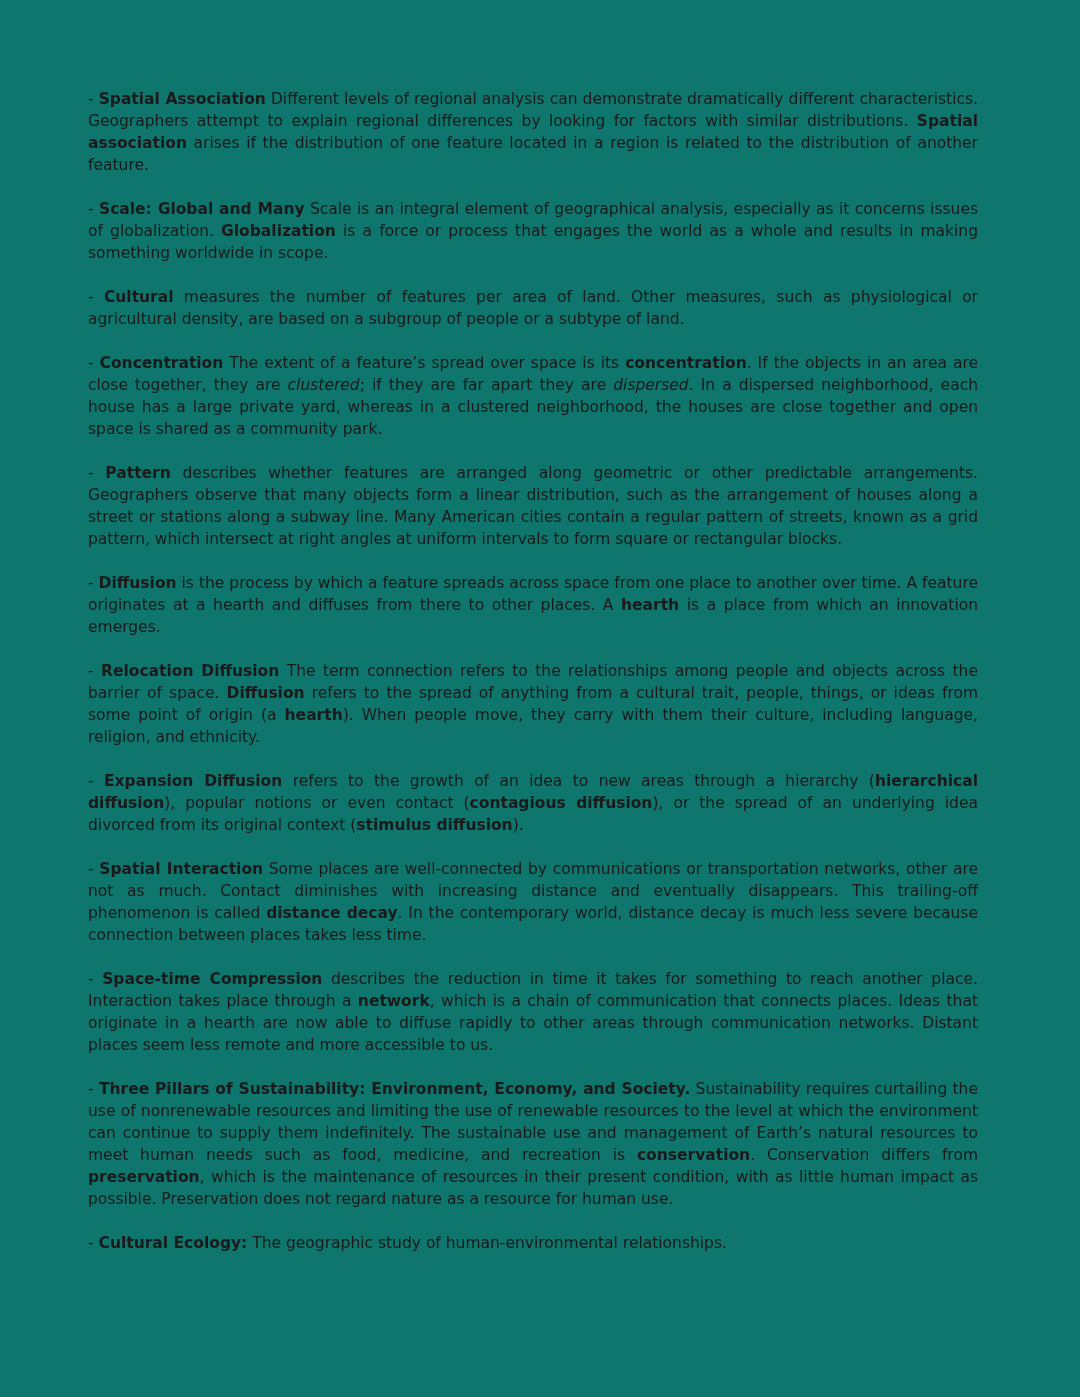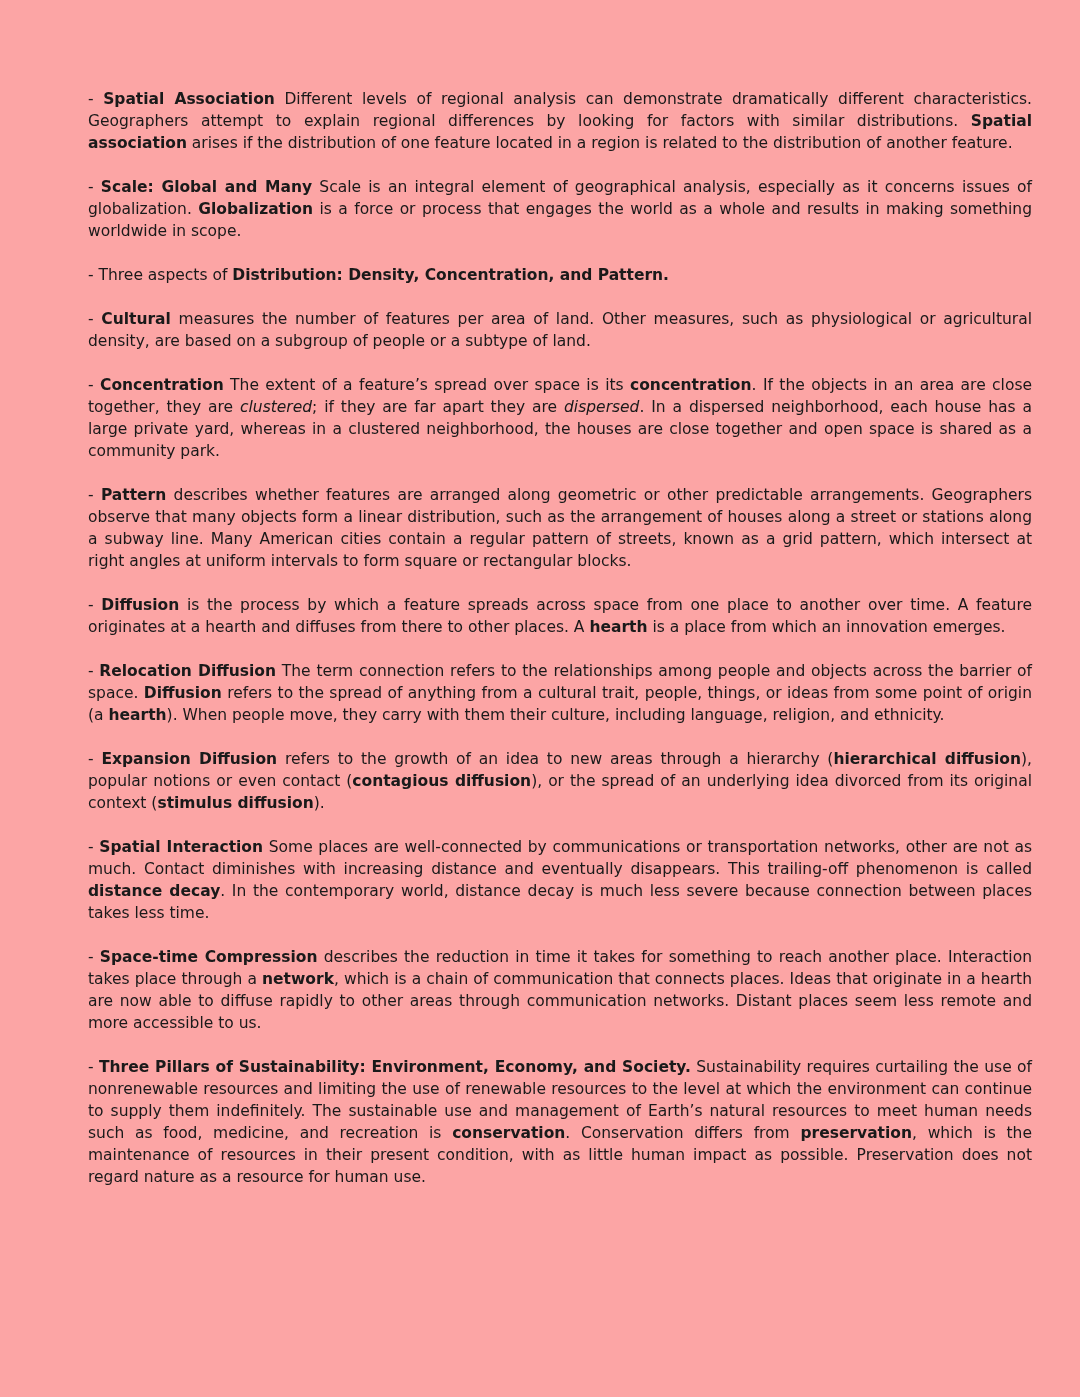--- a/index.html
+++ b/index.html
@@ -3,23 +3,23 @@
 <meta charset="utf-8">
 <style>
   html, body {
     margin: 0;
     padding: 0;
     background: #ffffff;
   }
   .page {
     width: 1080px;
     height: 1397px;
-    background: #fca5a5;
+    background: #0f766e;
     box-sizing: border-box;
-    padding: 88px 48px 0 88px;
+    padding: 88px 102px 0 88px;
     overflow: hidden;
   }
   .doc-body {
     font-family: "DejaVu Sans", sans-serif;
     font-size: 15.5px;
     line-height: 22px;
     color: #1a1a1a;
     text-align: justify;
   }
   .para {
@@ -28,24 +28,24 @@
   .para span.b { font-weight: bold; }
   .para span.i { font-style: italic; }
 </style>
 </head>
 <body>
 
 <div class="page">
   <div class="doc-body">
       <p class="para"><span>- </span><span class="b">Spatial Association</span><span> Different levels of regional analysis can demonstrate dramatically different characteristics. Geographers attempt to explain regional differences by looking for factors with similar distributions. </span><span class="b">Spatial association</span><span> arises if the distribution of one feature located in a region is related to the distribution of another feature.</span></p>
       <p class="para"><span>- </span><span class="b">Scale: Global and Many</span><span> Scale is an integral element of geographical analysis, especially as it concerns issues of globalization. </span><span class="b">Globalization</span><span> is a force or process that engages the world as a whole and results in making something worldwide in scope.</span></p>
-      <p class="para"><span>- Three aspects of </span><span class="b">Distribution: Density, Concentration, and Pattern.</span></p>
       <p class="para"><span>- </span><span class="b">Cultural</span><span> measures the number of features per area of land. Other measures, such as physiological or agricultural density, are based on a subgroup of people or a subtype of land.</span></p>
       <p class="para"><span>- </span><span class="b">Concentration</span><span> The extent of a feature’s spread over space is its </span><span class="b">concentration</span><span>. If the objects in an area are close together, they are </span><span class="i">clustered</span><span>; if they are far apart they are </span><span class="i">dispersed</span><span>. In a dispersed neighborhood, each house has a large private yard, whereas in a clustered neighborhood, the houses are close together and open space is shared as a community park.</span></p>
       <p class="para"><span>- </span><span class="b">Pattern</span><span> describes whether features are arranged along geometric or other predictable arrangements. Geographers observe that many objects form a linear distribution, such as the arrangement of houses along a street or stations along a subway line. Many American cities contain a regular pattern of streets, known as a grid pattern, which intersect at right angles at uniform intervals to form square or rectangular blocks.</span></p>
       <p class="para"><span>- </span><span class="b">Diffusion</span><span> is the process by which a feature spreads across space from one place to another over time. A feature originates at a hearth and diffuses from there to other places. A </span><span class="b">hearth</span><span> is a place from which an innovation emerges.</span></p>
       <p class="para"><span>- </span><span class="b">Relocation Diffusion</span><span> The term connection refers to the relationships among people and objects across the barrier of space. </span><span class="b">Diffusion</span><span> refers to the spread of anything from a cultural trait, people, things, or ideas from some point of origin (a </span><span class="b">hearth</span><span>). When people move, they carry with them their culture, including language, religion, and ethnicity.</span></p>
       <p class="para"><span>- </span><span class="b">Expansion Diffusion</span><span> refers to the growth of an idea to new areas through a hierarchy (</span><span class="b">hierarchical diffusion</span><span>), popular notions or even contact (</span><span class="b">contagious diffusion</span><span>), or the spread of an underlying idea divorced from its original context (</span><span class="b">stimulus diffusion</span><span>).</span></p>
       <p class="para"><span>- </span><span class="b">Spatial Interaction</span><span> Some places are well-connected by communications or transportation networks, other are not as much. Contact diminishes with increasing distance and eventually disappears. This trailing-off phenomenon is called </span><span class="b">distance decay</span><span>. In the contemporary world, distance decay is much less severe because connection between places takes less time.</span></p>
       <p class="para"><span>- </span><span class="b">Space-time Compression</span><span> describes the reduction in time it takes for something to reach another place. Interaction takes place through a </span><span class="b">network</span><span>, which is a chain of communication that connects places. Ideas that originate in a hearth are now able to diffuse rapidly to other areas through communication networks. Distant places seem less remote and more accessible to us.</span></p>
       <p class="para"><span>- </span><span class="b">Three Pillars of Sustainability: Environment, Economy, and Society.</span><span> Sustainability requires curtailing the use of nonrenewable resources and limiting the use of renewable resources to the level at which the environment can continue to supply them indefinitely. The sustainable use and management of Earth’s natural resources to meet human needs such as food, medicine, and recreation is </span><span class="b">conservation</span><span>. Conservation differs from </span><span class="b">preservation</span><span>, which is the maintenance of resources in their present condition, with as little human impact as possible. Preservation does not regard nature as a resource for human use.</span></p>
+      <p class="para"><span>- </span><span class="b">Cultural Ecology:</span><span> The geographic study of human-environmental relationships.</span></p>
     </div>
 </div>
 
 </body></html>

